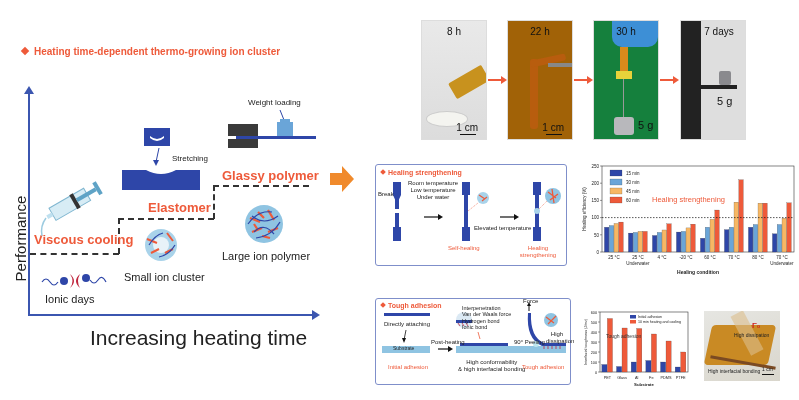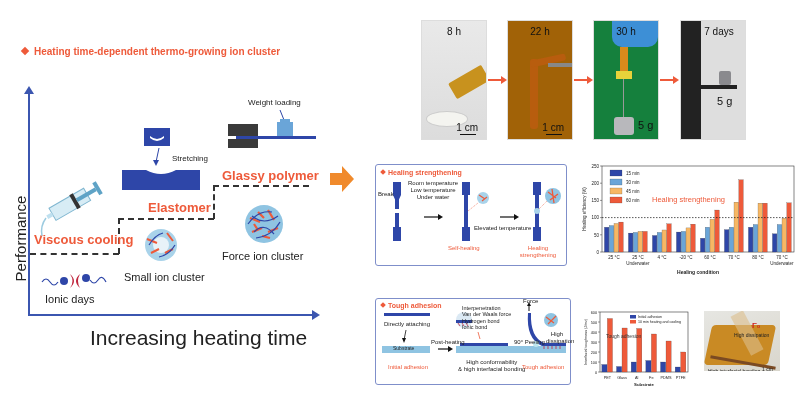--- a/index.html
+++ b/index.html
@@ -91,21 +91,21 @@
   <circle cx="18" cy="18" r="8" fill="#e8f2f8"></circle>
   <path d="M4 12 L14 16 M24 6 L30 14 M8 26 L16 22 M22 26 L30 22" stroke="#ee5a3a" stroke-width="2"></path>
   <path d="M6 18 Q12 8 20 6 M16 30 Q26 28 32 18" stroke="#2e46a8" stroke-width="1.2" fill="none"></path>
 </svg>
 <svg class="abs" style="left:244px;top:204px;" width="40" height="40">
   <circle cx="20" cy="20" r="19" fill="#8fc4e2"></circle>
   <path d="M6 14 L16 18 M24 6 L30 16 M8 28 L18 24 M24 28 L34 24 M14 8 L20 14 M18 32 L26 34 M10 20 L14 26" stroke="#ee5a3a" stroke-width="2.2"></path>
   <path d="M4 20 Q14 6 28 8 M12 34 Q28 32 36 18 M8 12 Q20 22 34 12 M10 28 Q20 18 30 30" stroke="#2e46a8" stroke-width="1.2" fill="none"></path>
 </svg>
 <div class="abs lbl" style="left:124px;top:271px;">Small ion cluster</div>
-<div class="abs lbl" style="left:222px;top:250px;">Force ion cluster</div>
+<div class="abs lbl" style="left:222px;top:250px;">Large ion polymer</div>
 
 <svg class="abs" style="left:40px;top:272px;" width="70" height="16">
   <path d="M2 10 Q6 4 10 10 Q14 16 18 10" stroke="#2e46a8" fill="none" stroke-width="1.2"></path>
   <circle cx="24" cy="9" r="4" fill="#2e46a8"></circle>
   <path d="M30 2 Q38 9 30 16 Q35 9 30 2 Z" fill="#c0263e"></path>
   <path d="M40 2 Q32 9 40 16 Q36 9 40 2 Z" fill="#c0263e"></path>
   <circle cx="46" cy="6" r="4" fill="#2e46a8"></circle>
   <path d="M50 8 Q54 14 58 8 Q62 2 66 10" stroke="#2e46a8" fill="none" stroke-width="1.2"></path>
 </svg>
 <div class="abs lbl" style="left:45px;top:293px;">Ionic days</div>
@@ -342,21 +342,21 @@
     <text x="98.66666666666666" y="73" font-size="3.8" text-anchor="middle" fill="#222">PTFE</text>
     <text x="62" y="80" font-size="4.3" text-anchor="middle" fill="#222" font-weight="bold">Substrate</text>
     <text x="0" y="0" font-size="3.8" text-anchor="middle" fill="#222" transform="translate(5,36) rotate(-90)">Interfacial toughness (J/m²)</text>
     <rect x="48" y="9" width="6" height="3.5" fill="#2e46a8"></rect>
     <text x="56" y="12" font-size="3.6" fill="#222">Initial adhesion</text>
     <rect x="48" y="14" width="6" height="3.5" fill="#ee5a3a"></rect>
     <text x="56" y="17" font-size="3.6" fill="#222">10 min heating and cooling</text>
     <text x="24" y="32" font-size="5" fill="#333">Tough adhesion</text>
   </svg>
 
-<div class="abs" style="left:704px;top:311px;width:76px;height:60px;background:linear-gradient(160deg,#e6e6e2,#d9d6cc);overflow:hidden;">
+<div class="abs" style="left:704px;top:311px;width:76px;height:70px;background:linear-gradient(160deg,#e6e6e2,#d9d6cc);overflow:hidden;">
   <div class="abs" style="left:4px;top:14px;width:64px;height:40px;background:#c98a24;border-radius:4px;transform:skewX(-12deg);"></div>
   <div class="abs" style="left:6px;top:50px;width:66px;height:3px;background:#7b4a22;transform:rotate(10deg);"></div>
   <div class="abs" style="left:36px;top:0px;width:14px;height:44px;background:rgba(220,190,140,0.6);transform:rotate(-28deg);"></div>
   <div class="abs" style="left:48px;top:10px;font-size:8px;color:#d02020;font-weight:bold;">Γ₀</div>
   <div class="abs tiny" style="left:30px;top:22px;font-size:5px;">High dissipation</div>
   <div class="abs tiny" style="left:4px;top:58px;font-size:5px;">High interfacial bonding</div>
   <div class="abs tiny" style="left:58px;top:56px;font-size:5px;">1 cm</div>
   <div class="abs" style="left:58px;top:63px;width:12px;height:1px;background:#111;"></div>
 </div>
 

